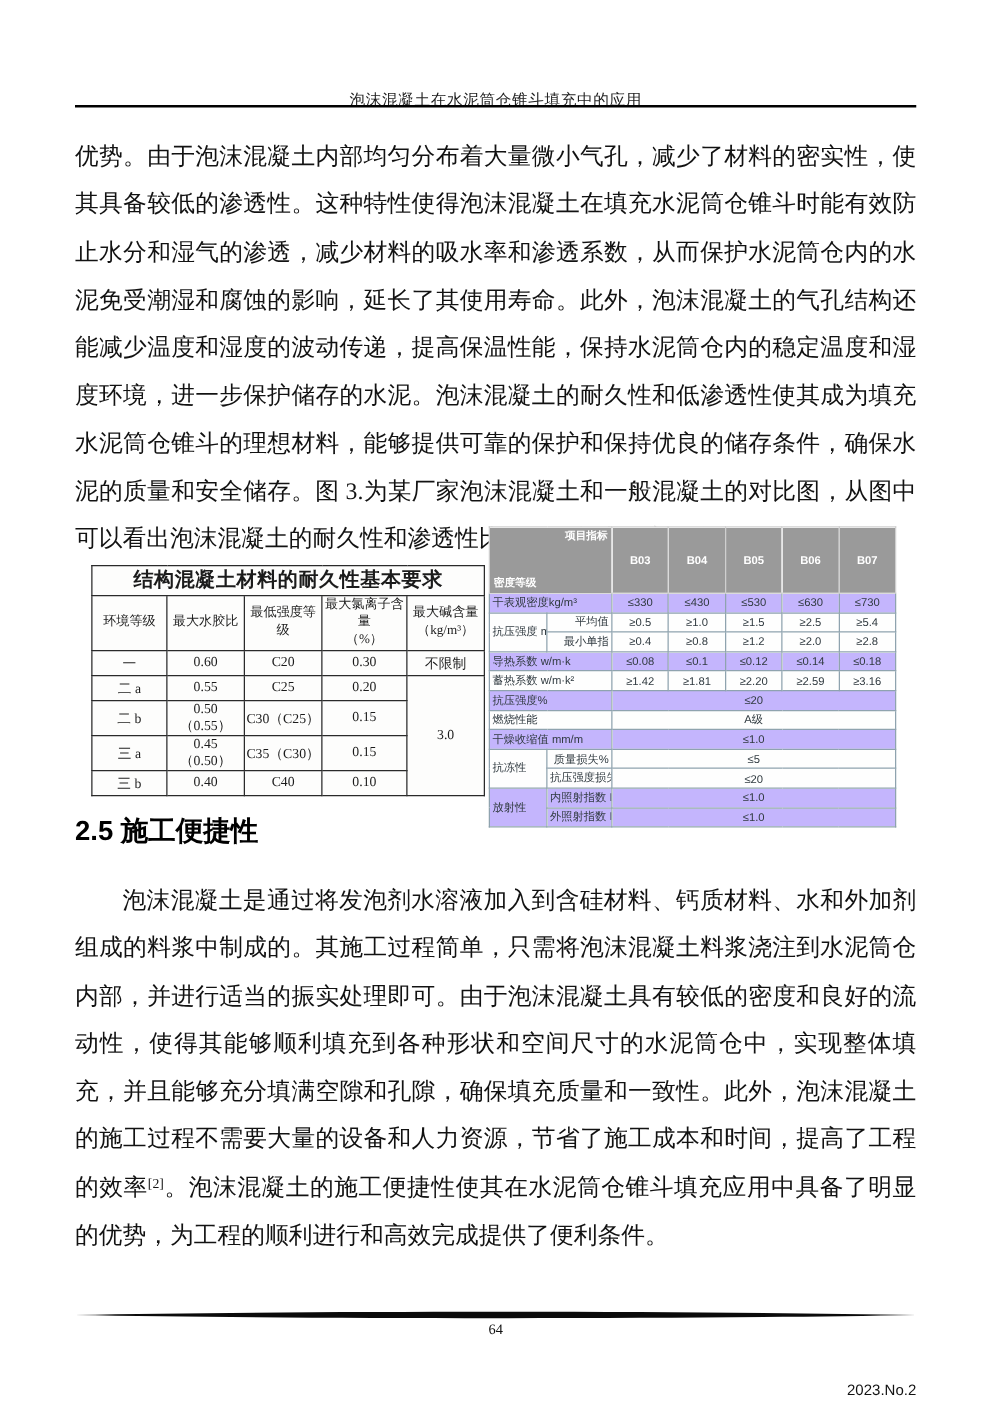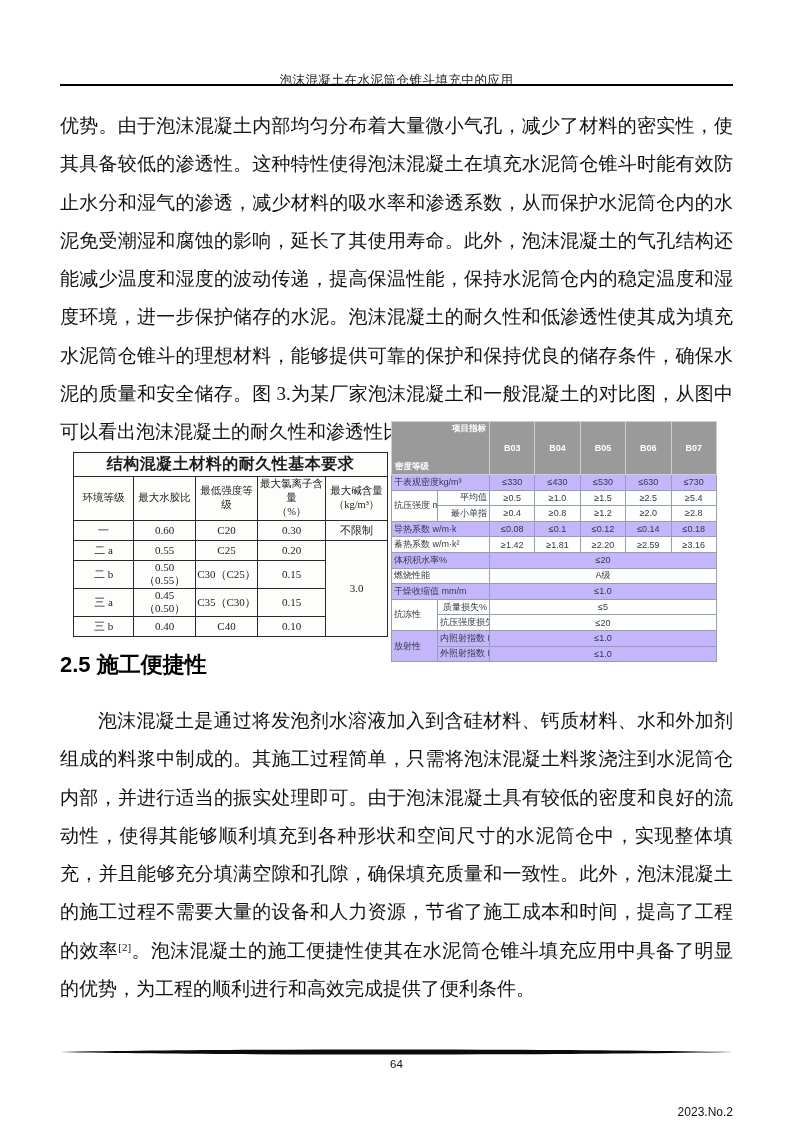--- a/index.html
+++ b/index.html
@@ -71,21 +71,21 @@
     position:absolute; left:60px; font-family:"Liberation Sans", sans-serif;
     font-weight:bold; color:#000;
   }
   .h25 { top:650px; font-size:22px; }
   .h3  { top:977px; font-size:20px; }
   .h31 { top:1018px; font-size:19px; }
 
   .footer-rule { position:absolute; top:1048px; left:60px; width:673px; height:8px; }
   .page-num {
     position:absolute; top:1058px; left:60px; width:673px; text-align:center;
-    font-family:Liberation Sans, sans-serif; font-size:11.5px; color:#111;
+    font-family:Liberation Serif, serif; font-size:11.5px; color:#111;
   }
   .issue {
     position:absolute; top:1057px; right:60px;
     font-family:"Liberation Sans", sans-serif; font-size:12px; color:#111;margin-top:48px;
   }
 </style>
 </head>
 <body>
 
 <div class="page">
@@ -208,21 +208,21 @@
       </tr>
       <tr class="white">
         <td class="lbl" colspan="2">蓄热系数 w/m·k²</td>
         <td class="val">≥1.42</td>
         <td class="val">≥1.81</td>
         <td class="val">≥2.20</td>
         <td class="val">≥2.59</td>
         <td class="val">≥3.16</td>
       </tr>
       <tr class="blue">
-        <td class="lbl" colspan="2">体积积水率%</td>
+        <td class="lbl" colspan="2">抗压强度%</td>
         <td class="val" colspan="5">≤20</td>
       </tr>
       <tr class="white">
         <td class="lbl" colspan="2">燃烧性能</td>
         <td class="val" colspan="5">A级</td>
       </tr>
       <tr class="blue">
         <td class="lbl" colspan="2">干燥收缩值 mm/m</td>
         <td class="val" colspan="5">≤1.0</td>
       </tr>

